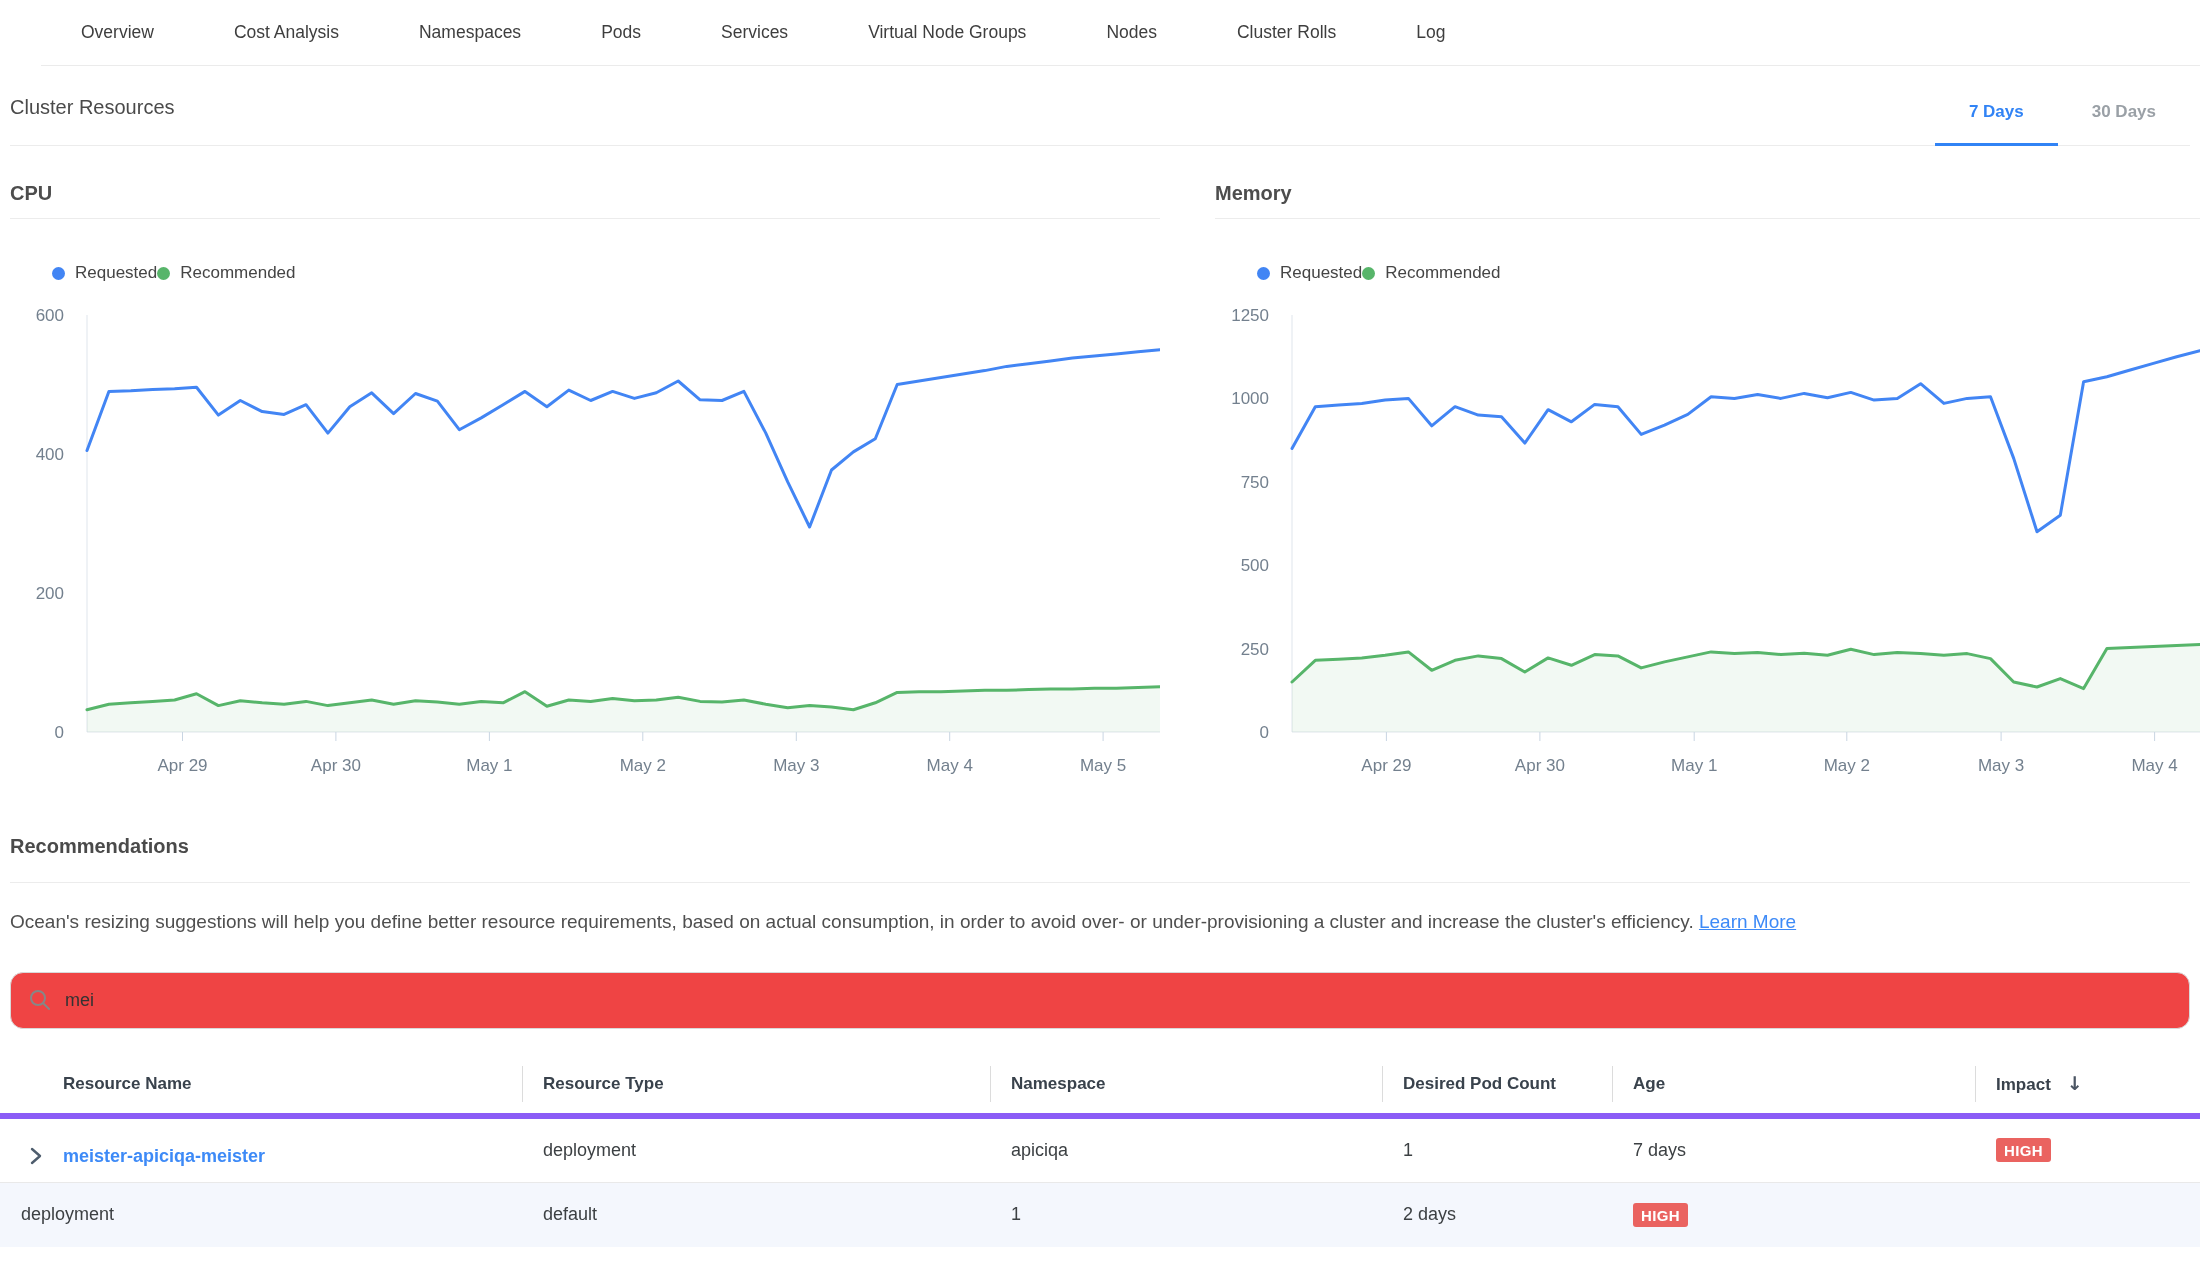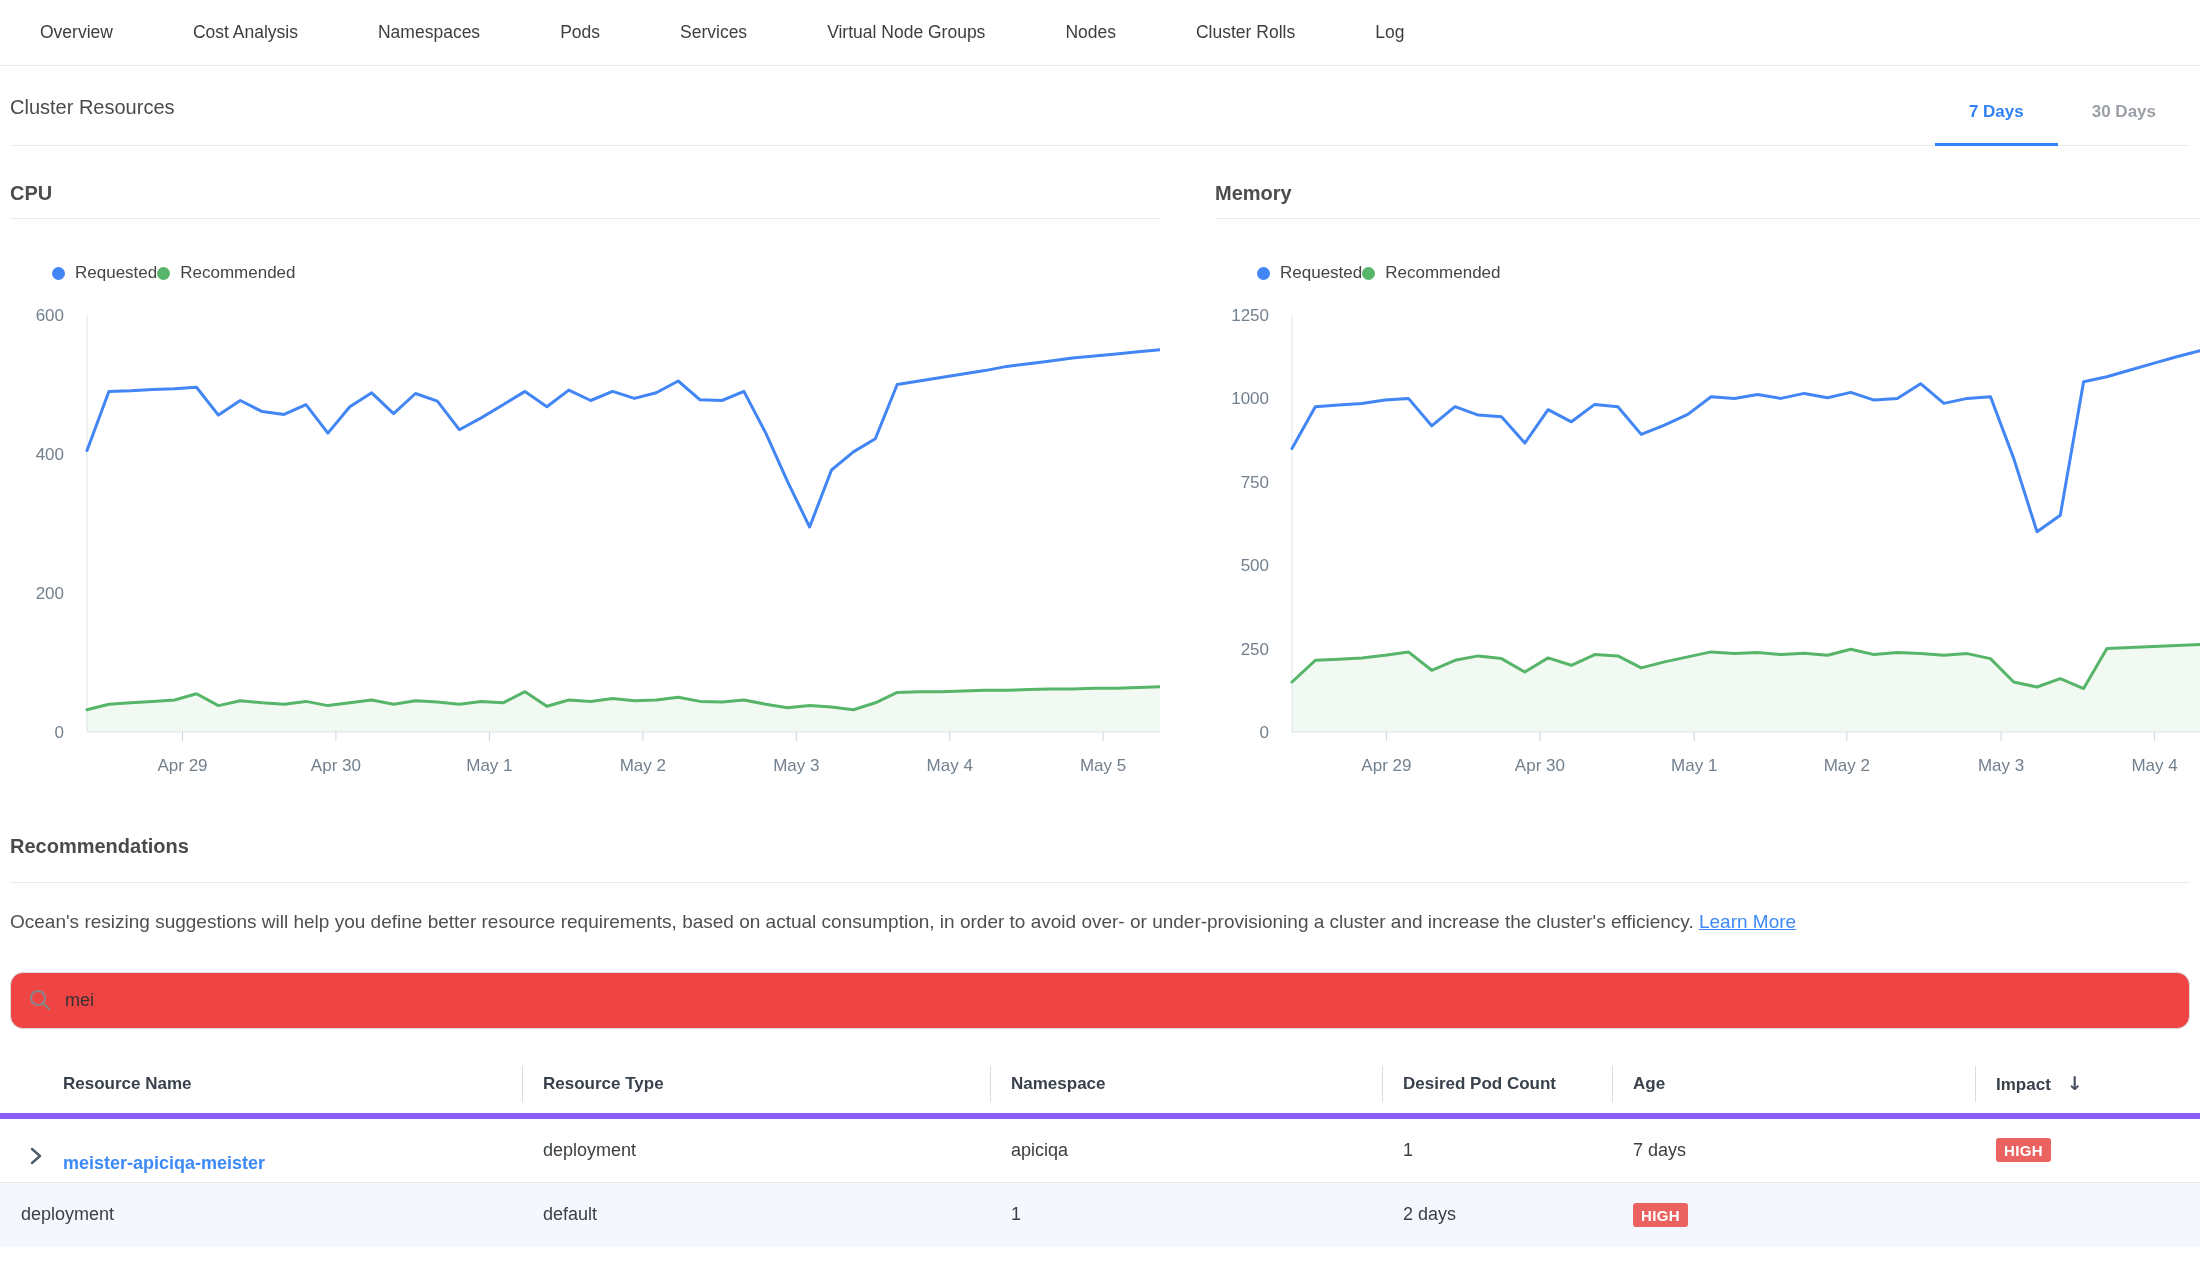--- a/index.html
+++ b/index.html
@@ -1,20 +1,20 @@
 <!DOCTYPE html>
 <html><head>
 <meta charset="utf-8">
 <style>
   * { margin:0; padding:0; box-sizing:border-box; }
   html,body { width:2200px; height:1264px; overflow:hidden; background:#ffffff;
     font-family:"Liberation Sans","DejaVu Sans",sans-serif; color:#3c4043; }
 
   
-  .tabbar { height:66px; border-bottom:1px solid #ebebeb; display:flex; align-items:stretch; }
+  .tabbar { height:66px; border-bottom:1px solid #ebebeb; display:flex; align-items:stretch;margin-left:41px; }
   .tab { position:relative; display:flex; align-items:center; padding:0 40px;
     font-size:17.5px; color:#3e3e3e; cursor:pointer; white-space:nowrap; }
   .tab.active { color:#3183f5; }
   .tab.active::after { content:""; position:absolute; left:0; right:0; bottom:0; height:4px; background:#3183f5; }
 
   
   .section-head { margin:0 10px; display:flex; justify-content:space-between; align-items:flex-end;
     border-bottom:1px solid #ececec; padding-top:30px; }
   .section-title { font-size:20px; color:#4a4a4a; padding-bottom:26px; }
   .ranges { display:flex; }
@@ -54,21 +54,21 @@
   .thead { height:64px; border-bottom:6px solid #8b5cf6; }
   .th { position:relative; font-size:17px; font-weight:bold; color:#39424c; padding-left:21px; cursor:pointer; }
   .th.first { padding-left:63px; cursor:default; }
   .th:not(.first)::before { content:""; position:absolute; left:0; top:50%; transform:translateY(-50%);
     width:1px; height:36px; background:#dcdcdc; }
   .sort-arrow { font-size:19px; color:#4b5563; margin-left:16px; font-family:"DejaVu Sans",sans-serif; }
   .trow { height:64px; font-size:18px; color:#3c4043; }
   .trow.r0 { border-bottom:1px solid #e9e9e9; background:#ffffff; }
   .trow.r1 { background:#f4f7fd; }
   .td { padding-left:21px; }
-  .name-cell { display:flex; align-items:flex-end; padding-left:18px;margin-top:12px; }
+  .name-cell { display:flex; align-items:center; padding-left:18px;margin-top:12px; }
   .chev-btn { width:36px; height:36px; border:none; background:none; cursor:pointer;
     display:flex; align-items:center; justify-content:center; flex:none; padding:0; }
   .chev-btn svg { transition:transform .1s; }
   .chev-btn.expanded svg { transform:rotate(90deg); }
   .res-link { color:#3d8af7; font-weight:600; cursor:pointer; margin-left:9px; }
   .badge-high { display:inline-block; background:#ea6360; color:#fff; font-size:15px; font-weight:bold;
     padding:4px 8px 3px; border-radius:3px; letter-spacing:.4px; }
 </style>
 </head>
 <body>

